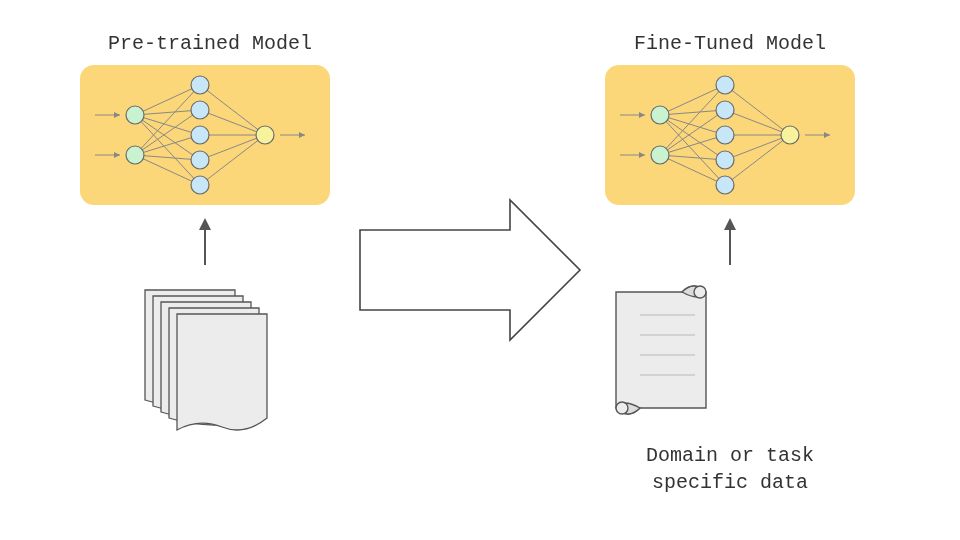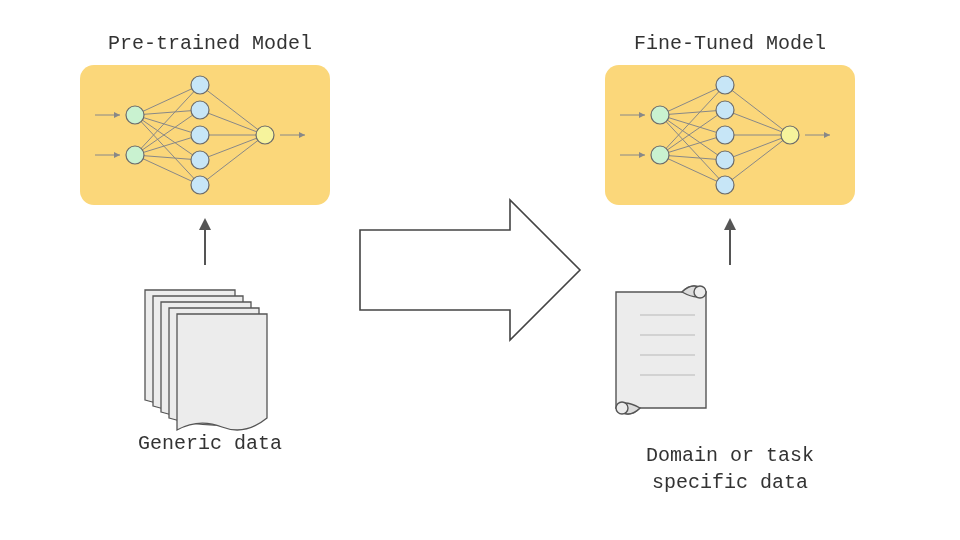--- a/index.html
+++ b/index.html
@@ -33,21 +33,20 @@
 </style>
 </head>
 <body>
 
 <div class="stage">
 
   <div class="label" style="left:80px; top:30px; width:260px;">Pre-trained Model</div>
 
   <div class="label" style="left:600px; top:30px; width:260px;font-family:Liberation Mono, monospace;">Fine-Tuned Model</div>
 
-  <div class="label" style="left:80px; top:430px; width:260px;">Generic data</div>
 
   <div class="label" style="left:590px; top:430px; width:280px;margin-top:12px;">Domain or task
 specific data</div>
 
   <div class="label" style="left:380px; top:243px; width:130px; font-size:19px;">Transfer
 Learning</div>
 
   <svg class="overlay" viewBox="0 0 960 540">
 
     <g>

